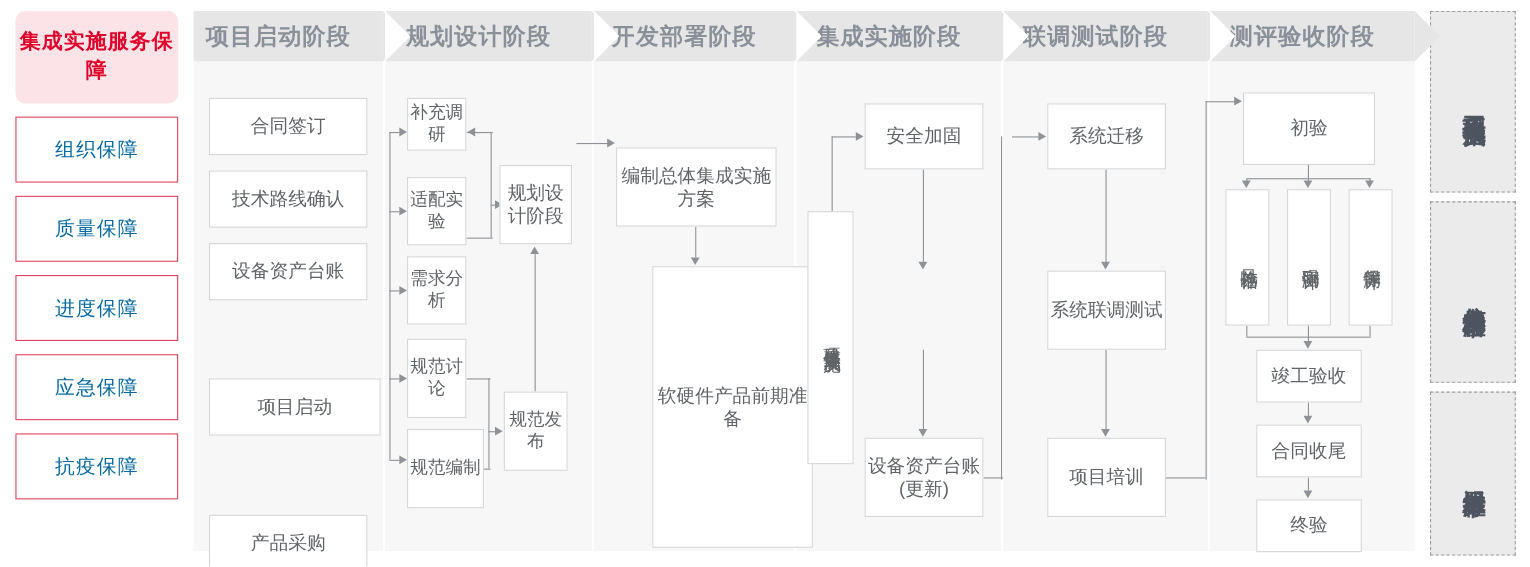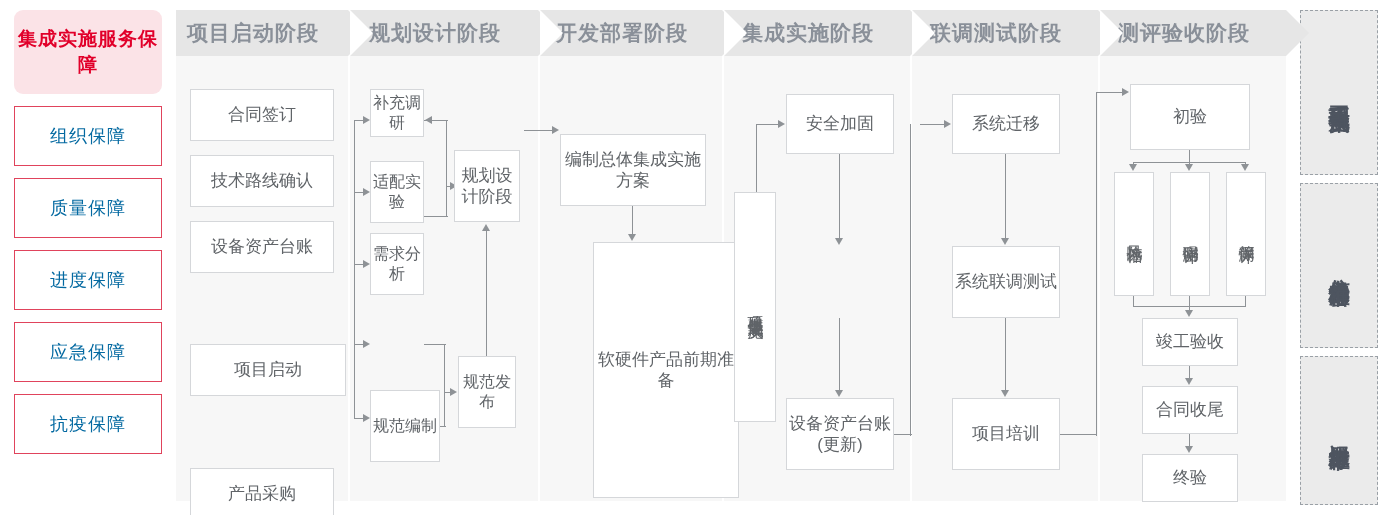--- a/index.html
+++ b/index.html
@@ -113,20 +113,21 @@
       <div class="node" style="left:14px;top:412px;width:144px;height:52px;">产品采购</div>
     </div>
   </div>
 
   <div class="col" style="left:350px;width:188px;">
     <div class="col-head">规划设计阶段</div>
     <div class="col-body">
       <div class="node small" style="left:20px;top:33px;width:54px;height:48px;">补充调研</div>
       <div class="node small" style="left:20px;top:105px;width:54px;height:62px;">适配实验</div>
       <div class="node small" style="left:20px;top:177px;width:54px;height:62px;">需求分析</div>
+      <div class="node small" style="left:20px;top:252px;width:54px;height:72px;">规范讨论</div>
       <div class="node small" style="left:20px;top:334px;width:70px;height:72px;">规范编制</div>
       <div class="node small" style="left:108px;top:300px;width:58px;height:72px;">规范发布</div>
       <div class="node" style="left:104px;top:94px;width:66px;height:72px;">规划设计阶段</div>
 
       <div class="ln lnv" style="left:4px;top:64px;height:298px;"></div>
       <div class="ln lnh" style="left:4px;top:64px;width:9px;"></div>
       <div class="arw r" style="left:13px;top:60px;"></div>
       <div class="ln lnh" style="left:4px;top:136px;width:9px;"></div>
       <div class="arw r" style="left:13px;top:132px;"></div>
       <div class="ln lnh" style="left:4px;top:208px;width:9px;"></div>

